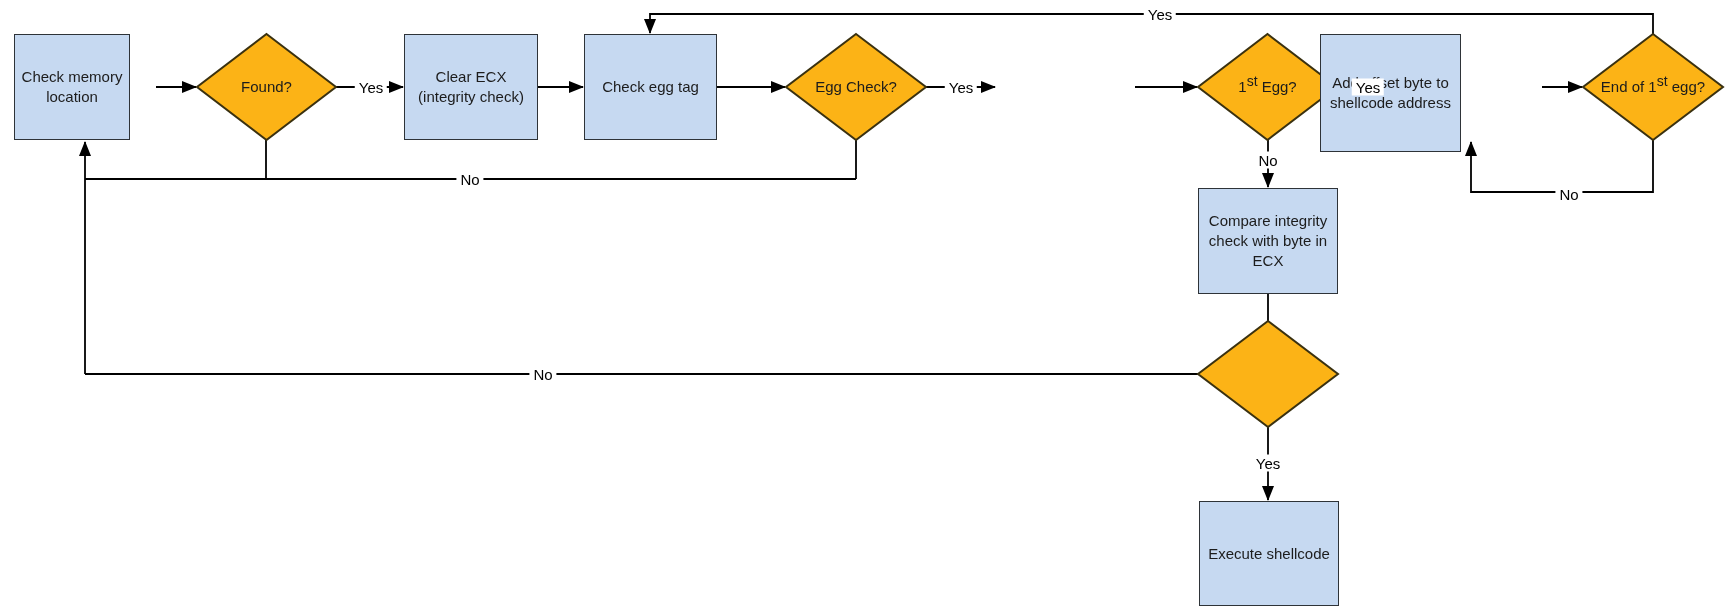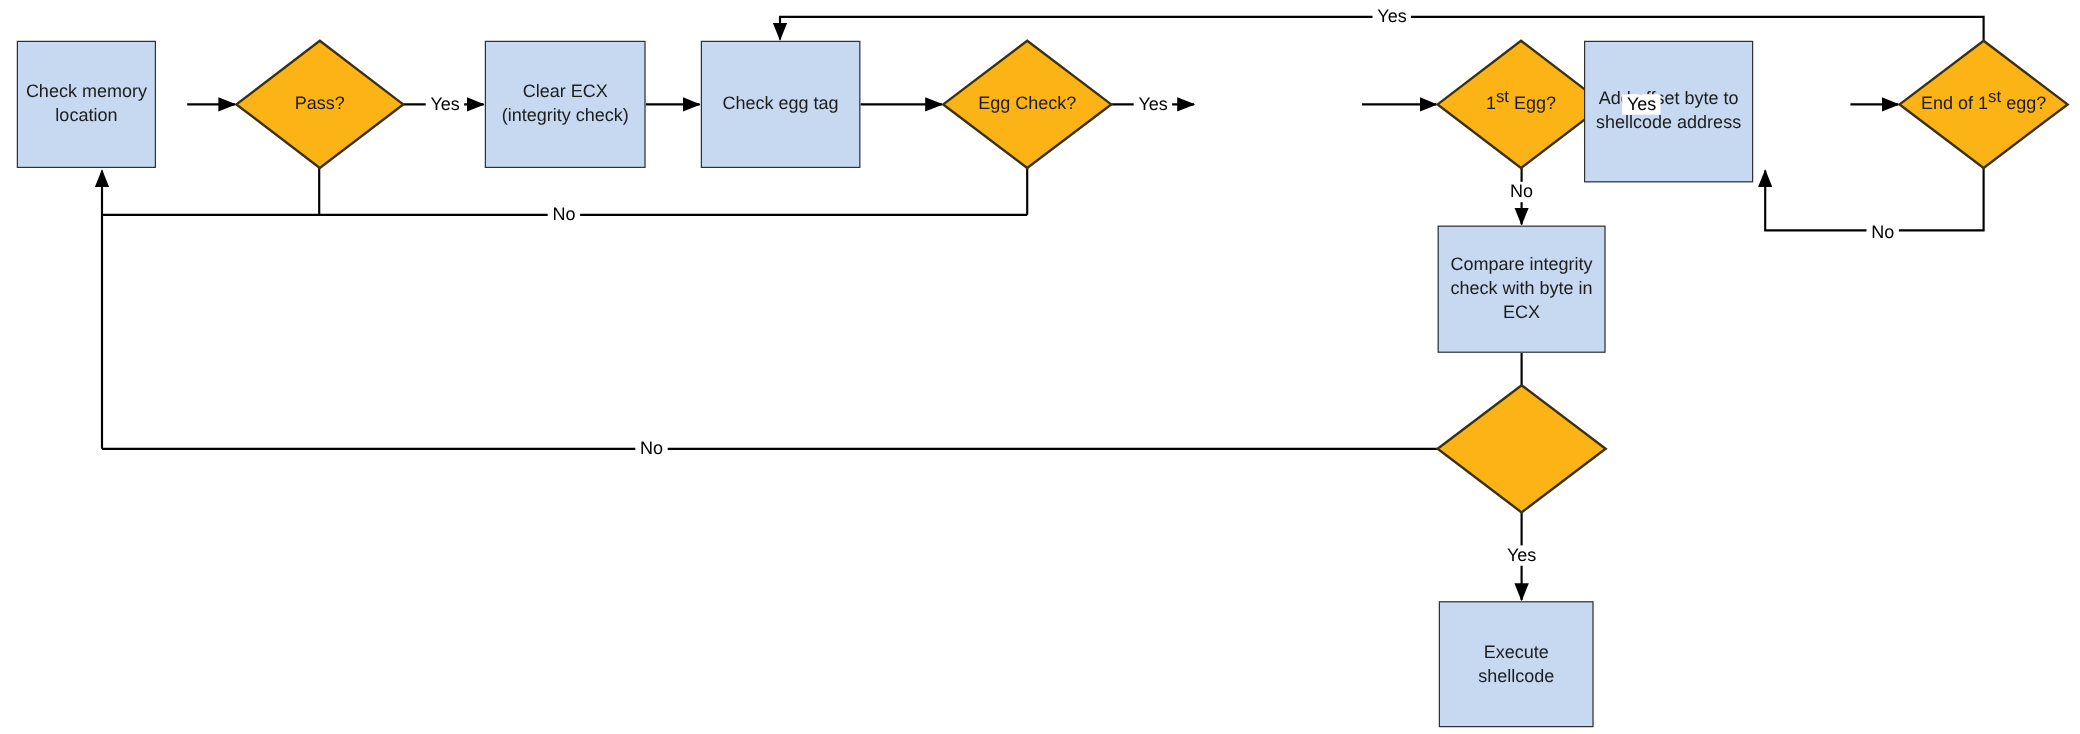--- a/index.html
+++ b/index.html
@@ -116,26 +116,26 @@
 
 
   <div class="node process" style="left:1320px;top:34px;width:141px;height:118px">
     <span>Add offset byte to shellcode address</span>
   </div>
 
   <div class="node process" style="left:1198px;top:188px;width:140px;height:106px">
     <span>Compare integrity check with byte in ECX</span>
   </div>
 
-  <div class="node process" style="left:1199px;top:501px;width:129px;height:105px">
+  <div class="node process" style="left:1199px;top:501px;width:140px;height:105px">
     <span>Execute shellcode</span>
   </div>
 
   <div class="dtext" style="left:266.5px;top:87px">
-    <span>Pass?</span>
+    <span>Found?</span>
   </div>
 
   <div class="dtext" style="left:856px;top:87px">
     <span>Egg Check?</span>
   </div>
 
   <div class="dtext" style="left:1267.5px;top:87px">
     <span><span>1</span><sup>st</sup><span> Egg?</span></span>
   </div>
 

